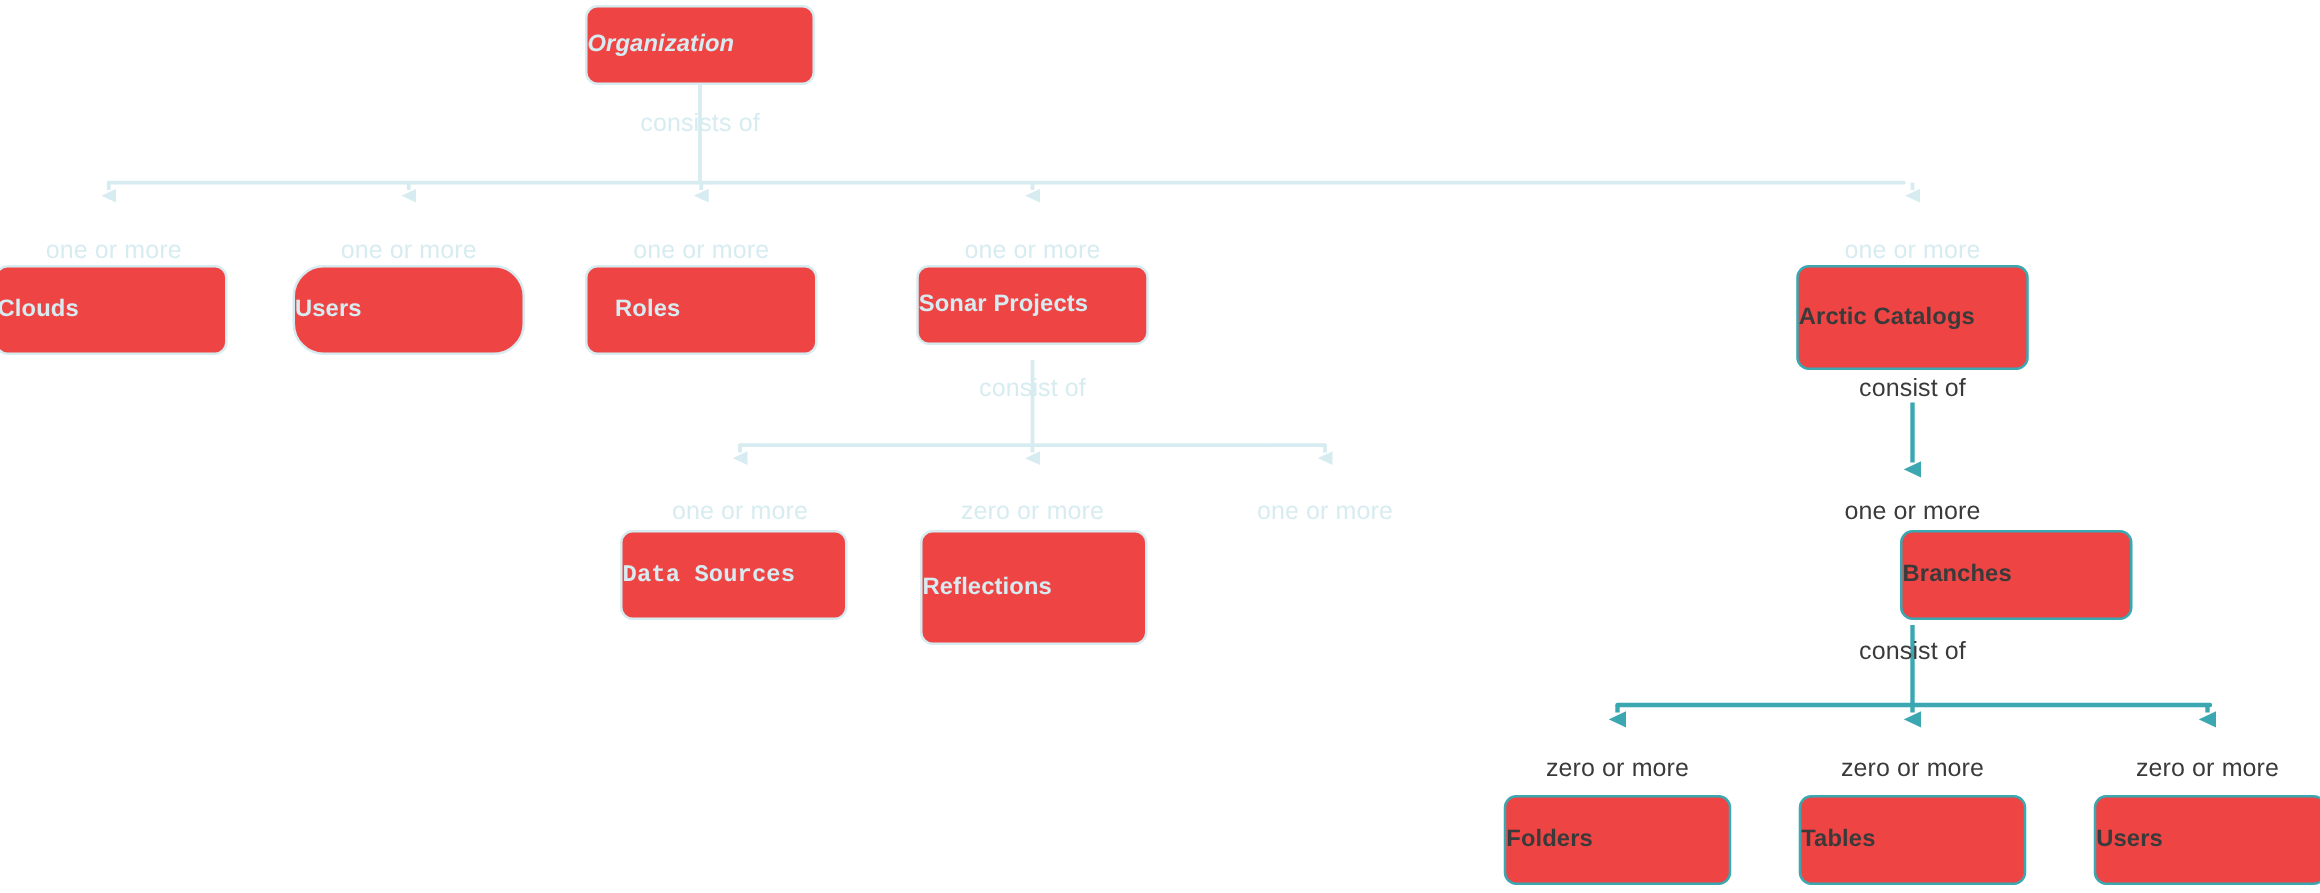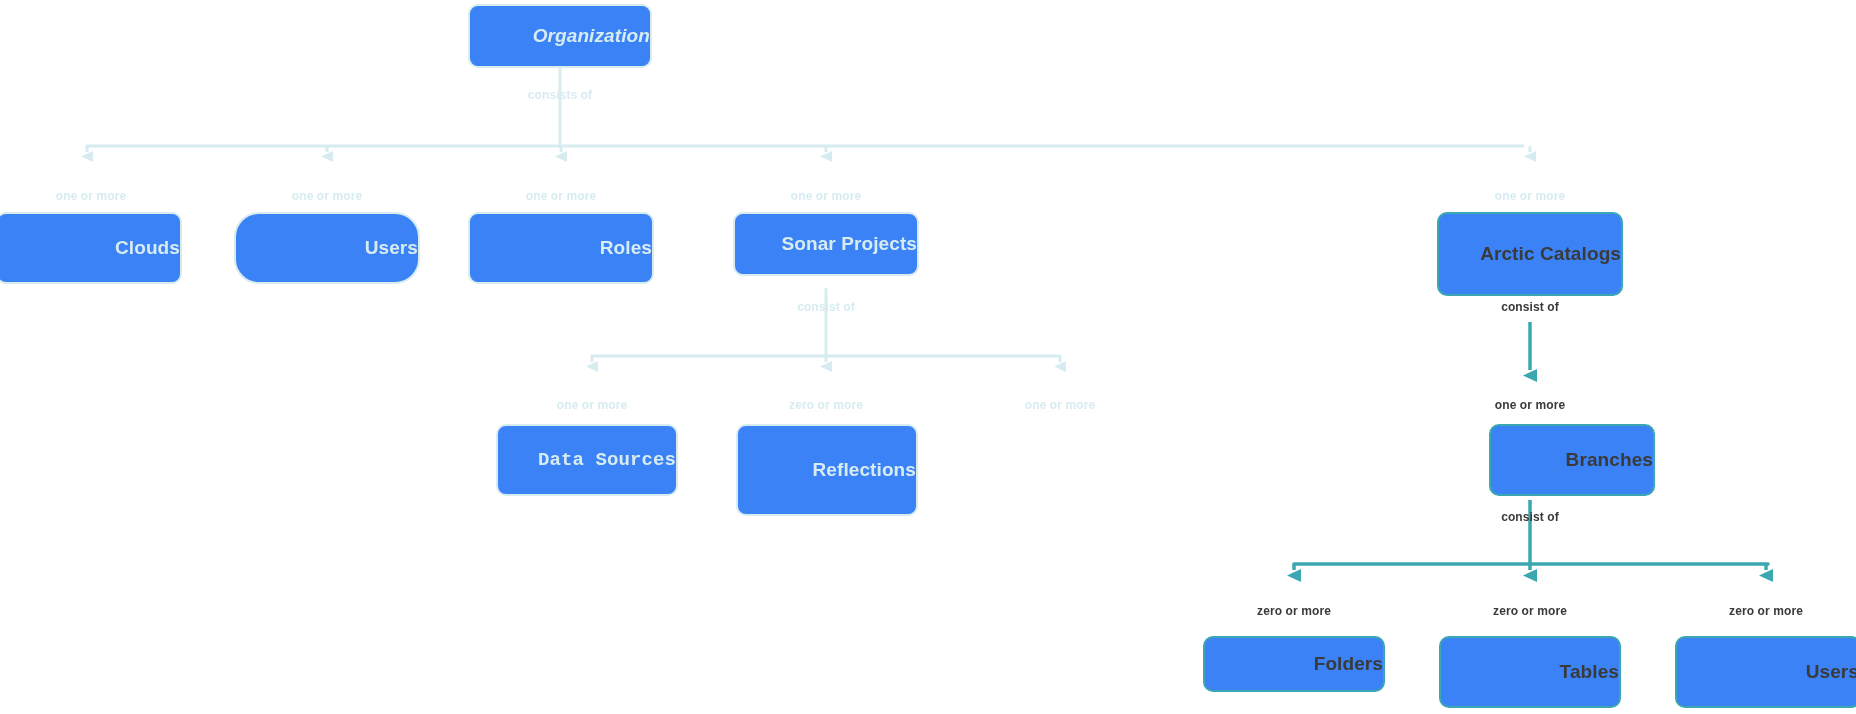--- a/index.html
+++ b/index.html
@@ -24,41 +24,41 @@
     top: 0;
     width: 1856px;
     height: 714px;
     pointer-events: none;
   }
   .node {
     position: absolute;
     box-sizing: border-box;
     border-radius: 10px;
     border: 2px solid #3BA7B0;
-    background: #3b82f6;
+    background: #ef4444;
     display: flex;
     align-items: center;
-    justify-content: flex-end;
+    justify-content: flex-start;
     text-align: center;
     font-size: 19px;
     font-weight: bold;
     color: #3A3A3A;
     letter-spacing: 0.1px;
   }
   .node.dim {
     border-color: #D7ECF1;
     color: #D7ECF1;
   }
   .node.italic {
     font-style: italic;
   }
   .edge-label {
     position: absolute;
-    font-size: 12px;
-    font-weight: bold;
+    font-size: 20px;
+    font-weight: normal;
     color: #3A3A3A;
     white-space: nowrap;
     text-align: center;
     transform: translateX(-50%);
     letter-spacing: 0.1px;
   }
   .edge-label.dim {
     color: #D7ECF1;
   }
 </style>
@@ -130,21 +130,21 @@
   <div class="edge-label dim" style="left:1530px; top:189px;">
     <span>one or more</span>
   </div>
 
   <div class="node dim" style="left:-4px; top:212px; width:186px; height:72px;">
     <span>Clouds</span>
   </div>
   <div class="node dim" style="left:234px; top:212px; width:186px; height:72px;border-radius:25px;">
     <span>Users</span>
   </div>
-  <div class="node dim" style="left:468px; top:212px; width:186px; height:72px;">
+  <div class="node dim" style="left:468px; top:212px; width:186px; height:72px;padding-left:22px;">
     <span>Roles</span>
   </div>
   <div class="node dim" style="left:733px; top:212px; width:186px; height:64px;">
     <span>Sonar Projects</span>
   </div>
   <div class="node" style="left:1437px; top:212px; width:186px; height:84px;">
     <span>Arctic Catalogs</span>
   </div>
 
   <div class="edge-label dim" style="left:826px; top:300px;">
@@ -166,39 +166,39 @@
   <div class="edge-label" style="left:1530px; top:398px;">
     <span>one or more</span>
   </div>
 
   <div class="node dim" style="left:496px; top:424px; width:182px; height:72px;font-family:Liberation Mono, monospace;">
     <span>Data Sources</span>
   </div>
   <div class="node dim" style="left:736px; top:424px; width:182px; height:92px;">
     <span>Reflections</span>
   </div>
-  <div class="node" style="left:1489px; top:424px; width:166px; height:72px;">
+  <div class="node" style="left:1520px; top:424px; width:186px; height:72px;">
     <span>Branches</span>
   </div>
 
   <div class="edge-label" style="left:1530px; top:510px;">
     <span>consist of</span>
   </div>
 
   <div class="edge-label" style="left:1294px; top:604px;">
     <span>zero or more</span>
   </div>
   <div class="edge-label" style="left:1530px; top:604px;">
     <span>zero or more</span>
   </div>
   <div class="edge-label" style="left:1766px; top:604px;">
     <span>zero or more</span>
   </div>
 
-  <div class="node" style="left:1203px; top:636px; width:182px; height:56px;">
+  <div class="node" style="left:1203px; top:636px; width:182px; height:72px;">
     <span>Folders</span>
   </div>
   <div class="node" style="left:1439px; top:636px; width:182px; height:72px;">
     <span>Tables</span>
   </div>
   <div class="node" style="left:1675px; top:636px; width:186px; height:72px;">
     <span>Users</span>
   </div>
 
 </div>

